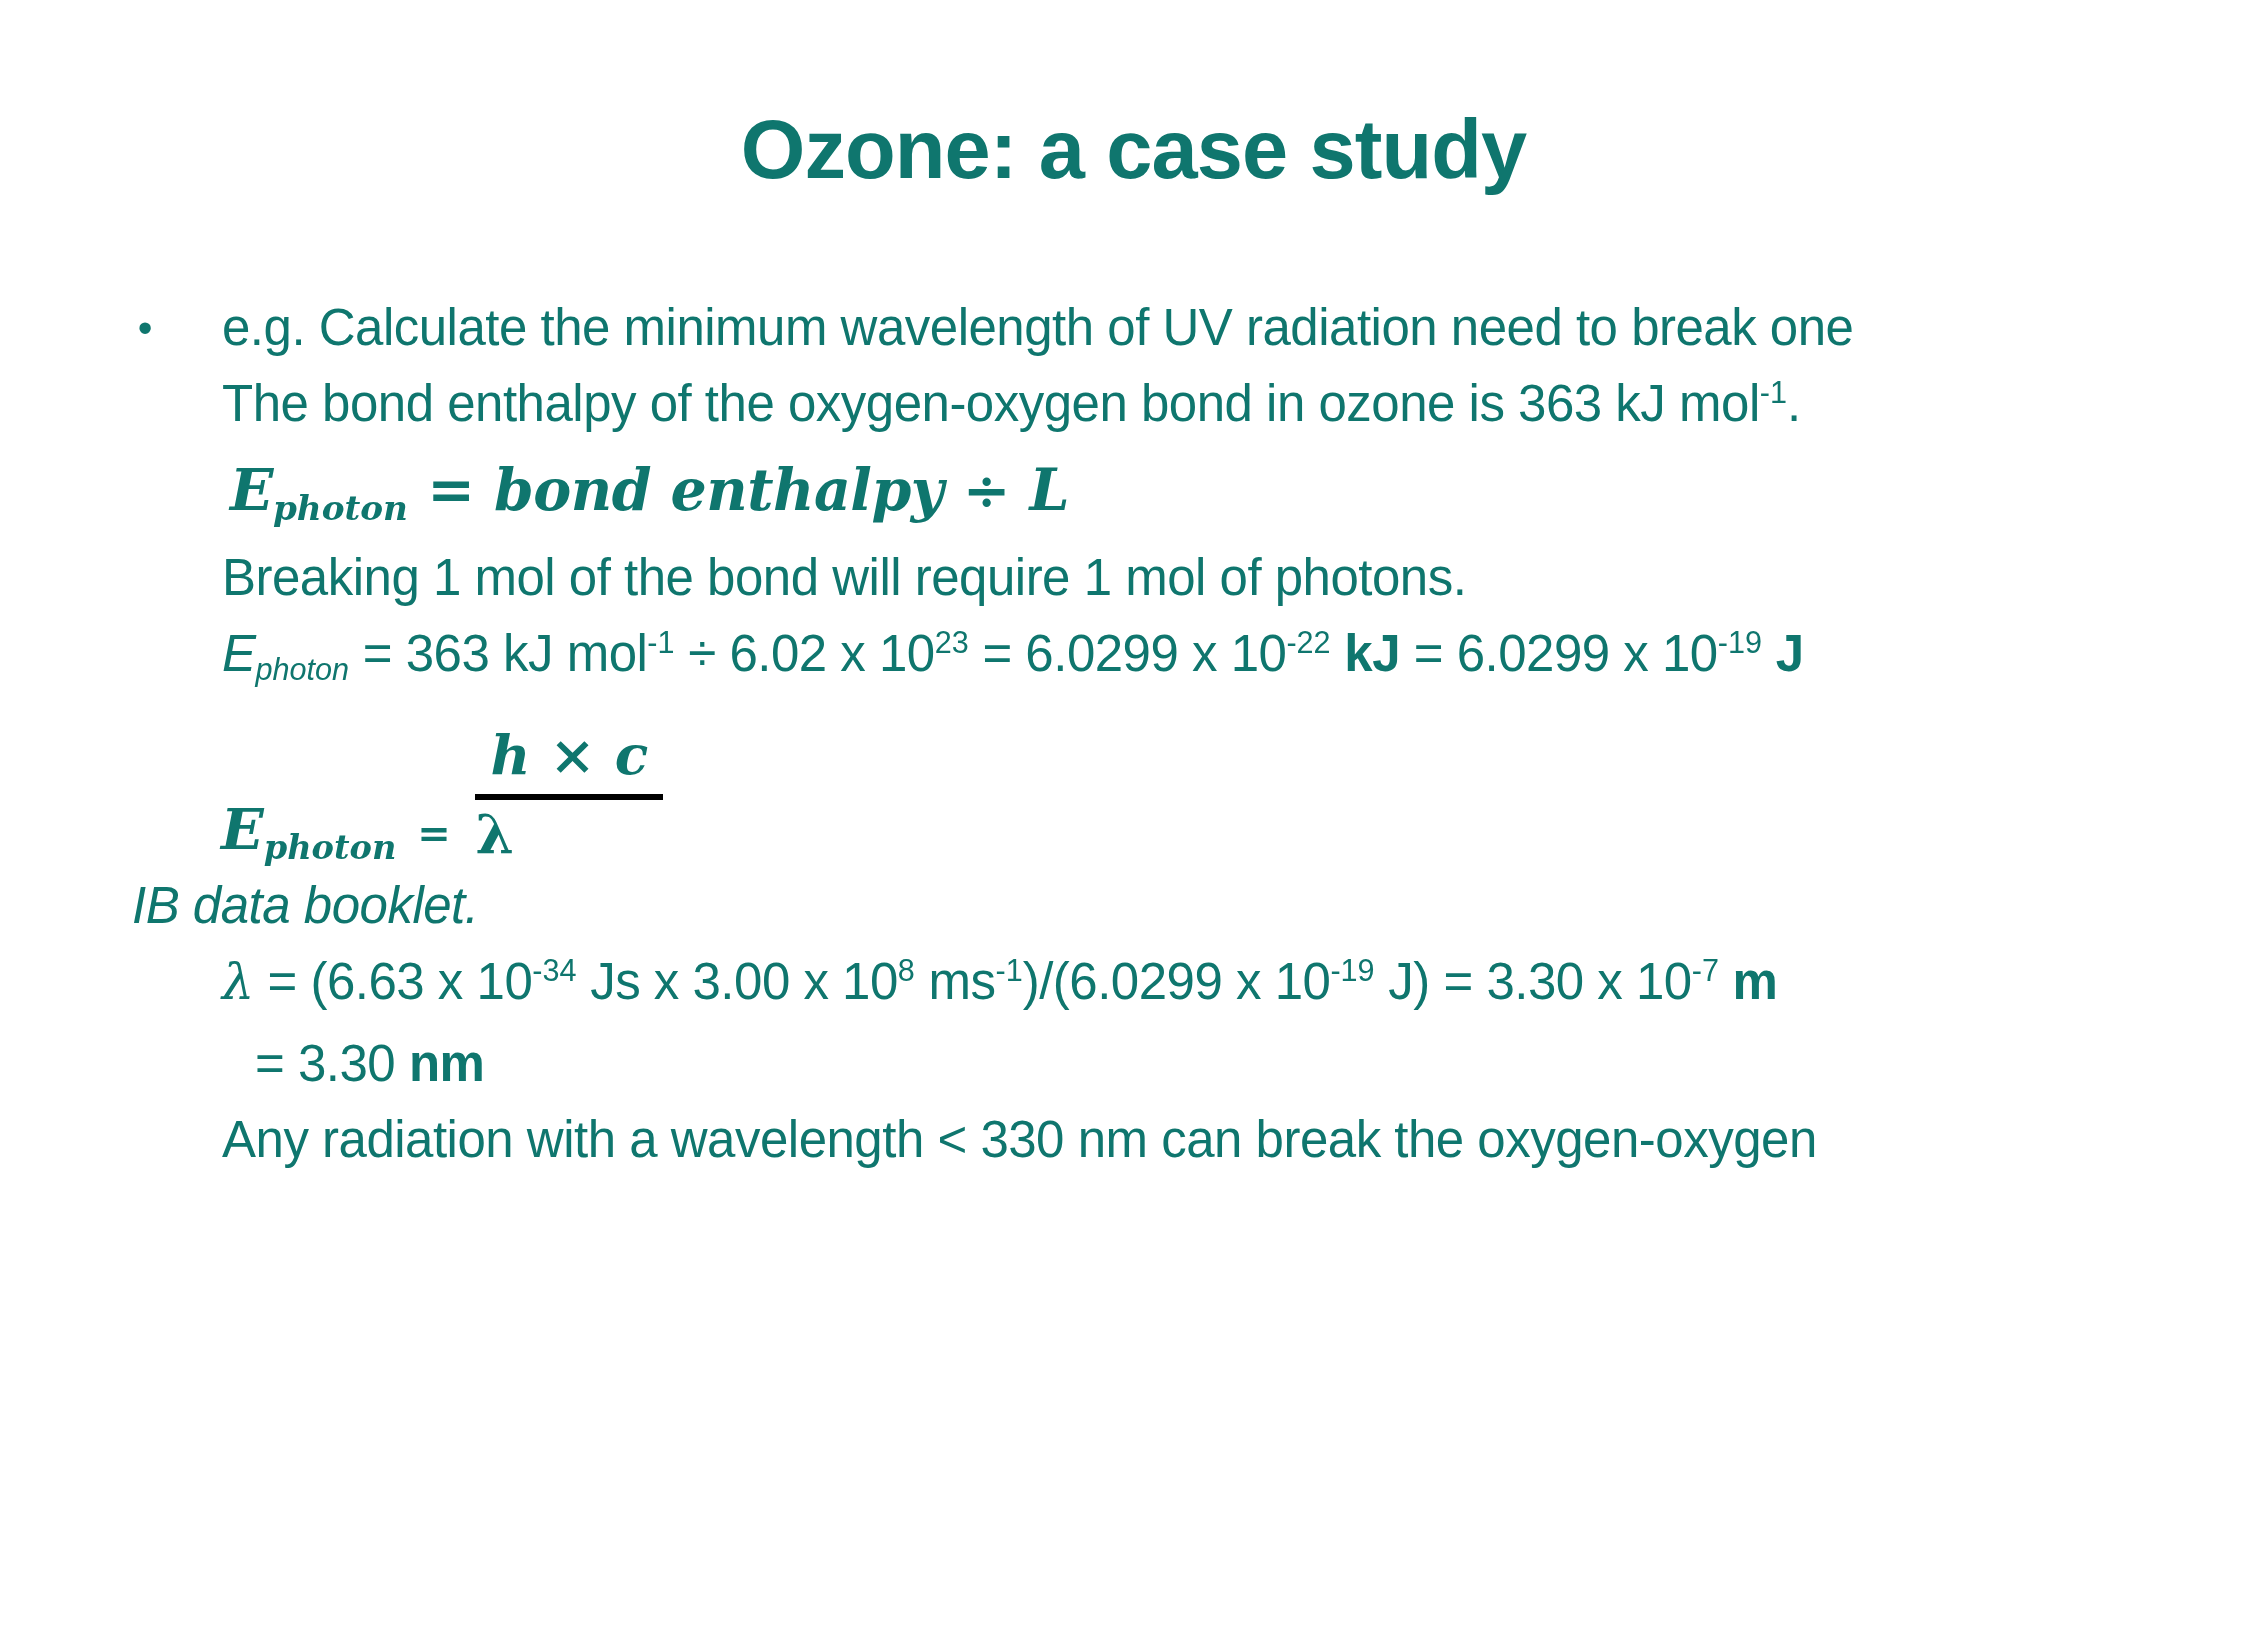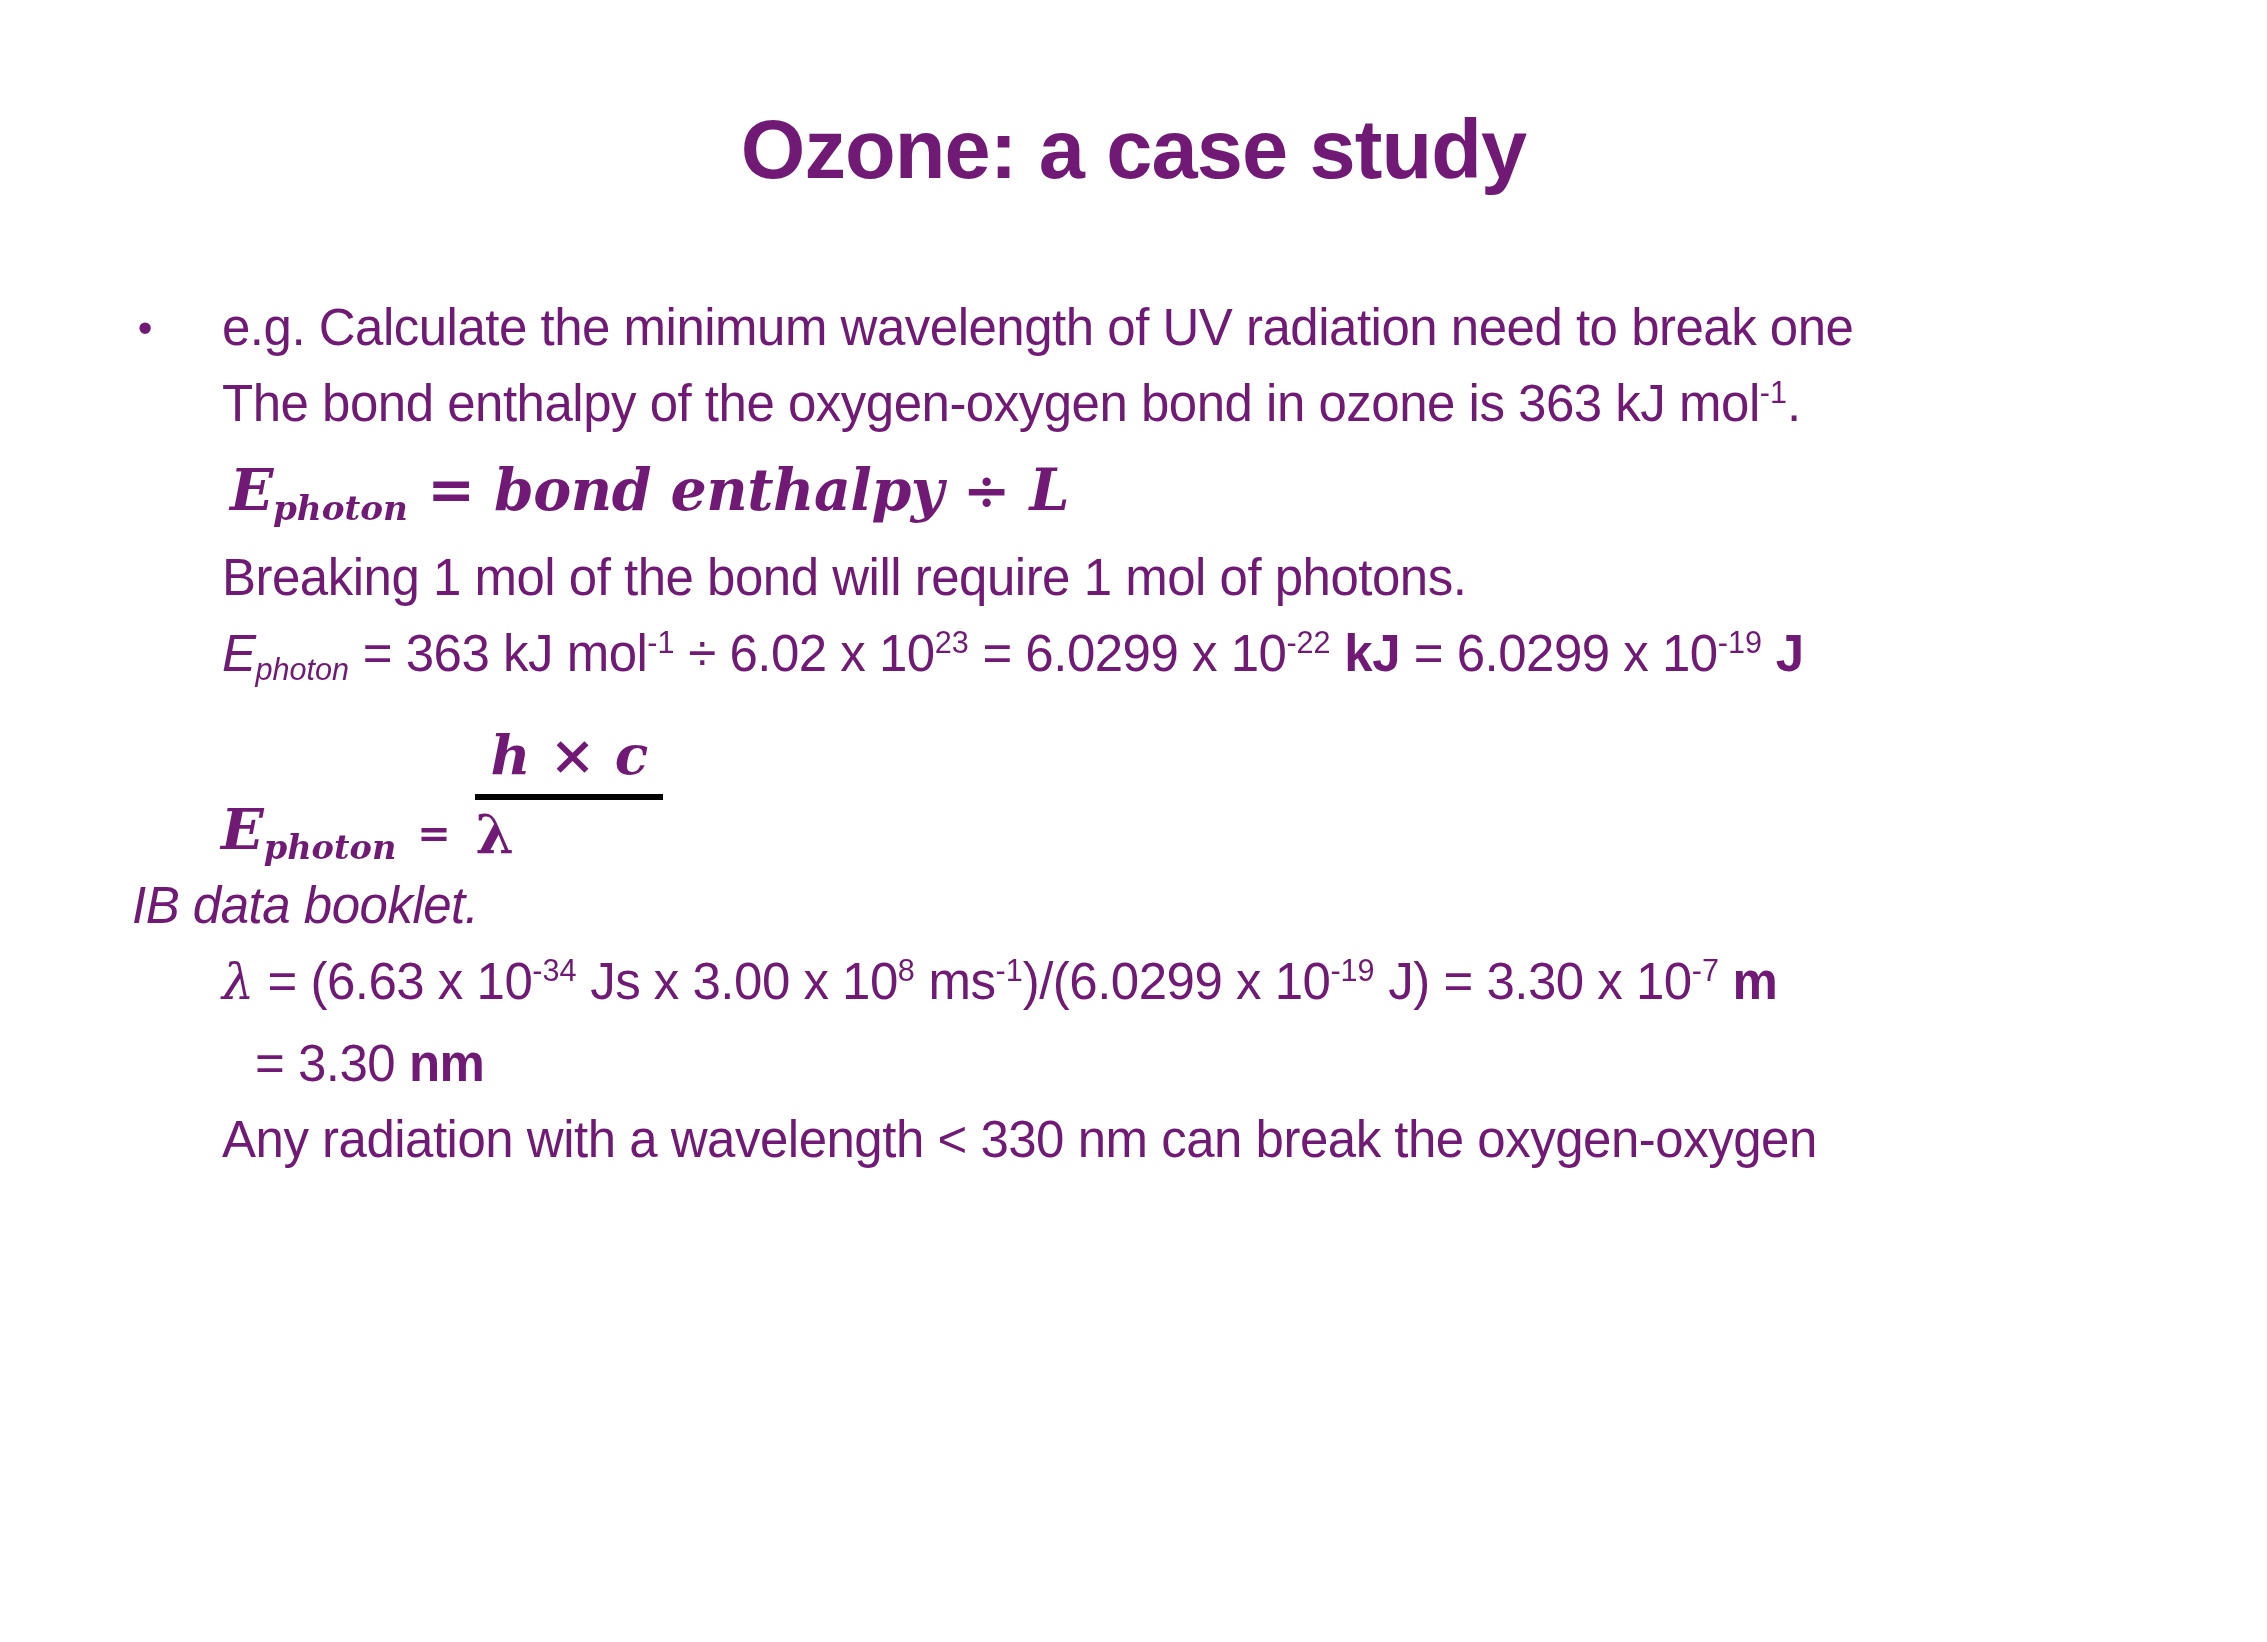--- a/index.html
+++ b/index.html
@@ -5,21 +5,21 @@
   html, body {
     margin: 0;
     padding: 0;
     background: #ffffff;
   }
   .slide {
     position: relative;
     width: 2267px;
     height: 1168px;
     background: #ffffff;
-    color: #701a75;
+    color: #0f766e;
     font-family: "Liberation Sans", "DejaVu Sans", sans-serif;
     overflow: hidden;
   }
   .title {
     margin: 0;
     padding-top: 104px;
     text-align: center;
     font-size: 83px;
     font-weight: 700;
     line-height: 1.1;

